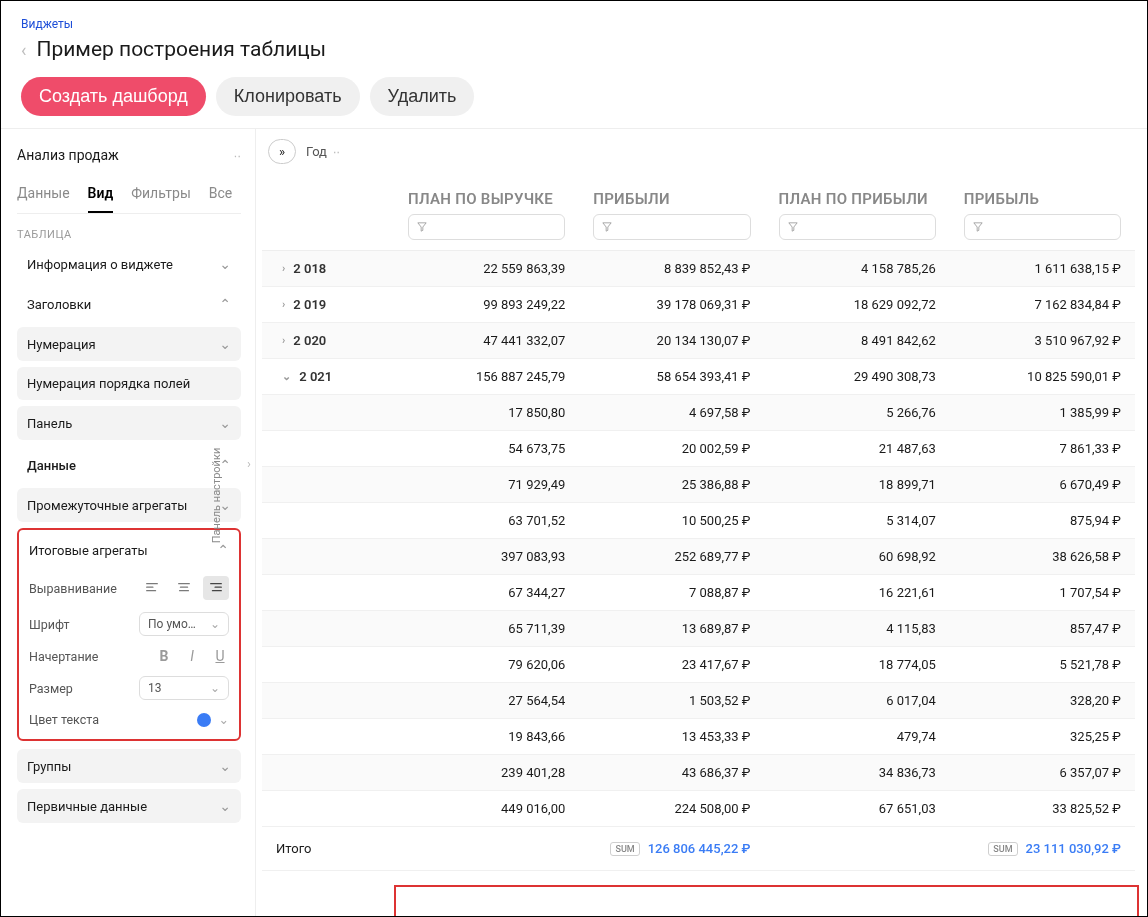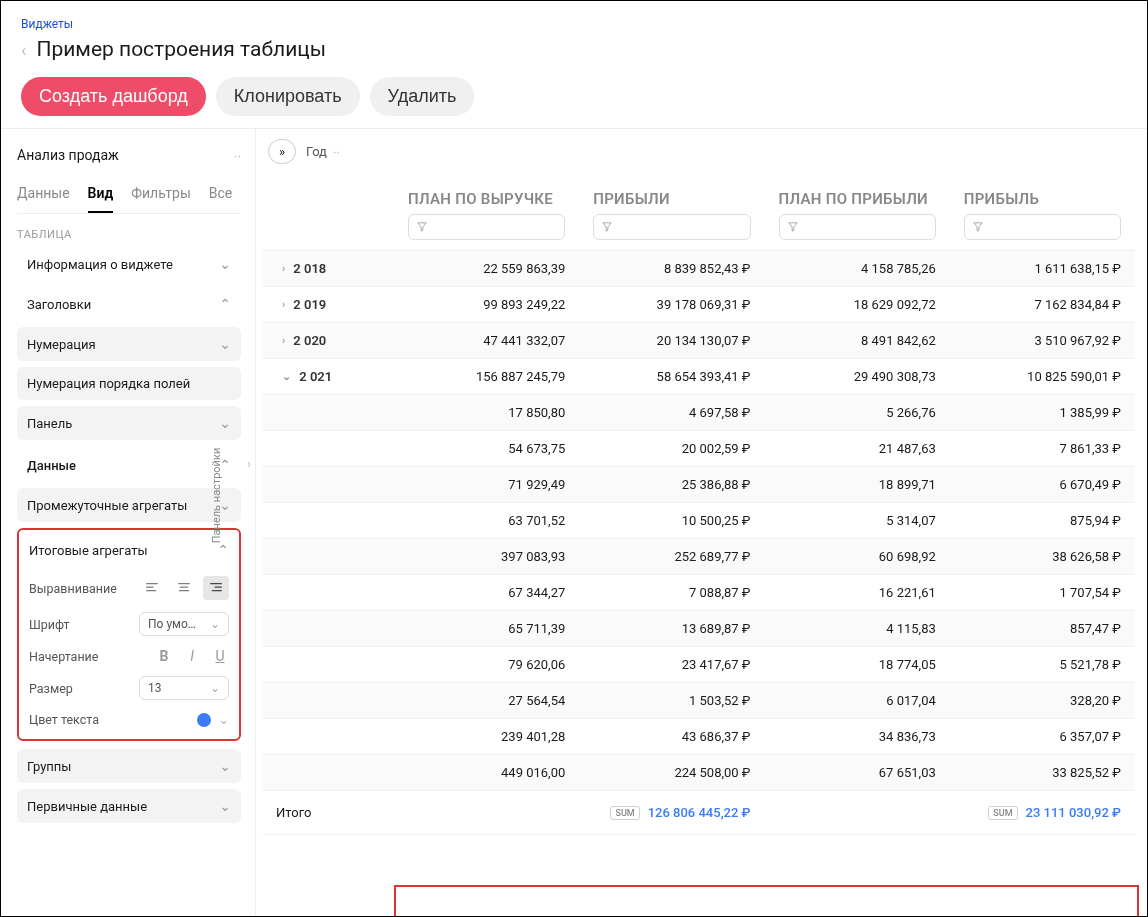--- a/index.html
+++ b/index.html
@@ -382,20 +382,27 @@
             </tr>
             <tr class="data-row">
     <td></td>
     <td class="rowcell">27 564,54</td>
     <td class="rowcell">1 503,52 ₽</td>
     <td class="rowcell">6 017,04</td>
     <td class="rowcell">328,20 ₽</td>
             </tr>
             <tr class="data-row">
     <td></td>
+    <td class="rowcell">19 843,66</td>
+    <td class="rowcell">13 453,33 ₽</td>
+    <td class="rowcell">479,74</td>
+    <td class="rowcell">325,25 ₽</td>
+            </tr>
+            <tr class="data-row">
+    <td></td>
     <td class="rowcell">239 401,28</td>
     <td class="rowcell">43 686,37 ₽</td>
     <td class="rowcell">34 836,73</td>
     <td class="rowcell">6 357,07 ₽</td>
             </tr>
             <tr class="data-row">
     <td></td>
     <td class="rowcell">449 016,00</td>
     <td class="rowcell">224 508,00 ₽</td>
     <td class="rowcell">67 651,03</td>

